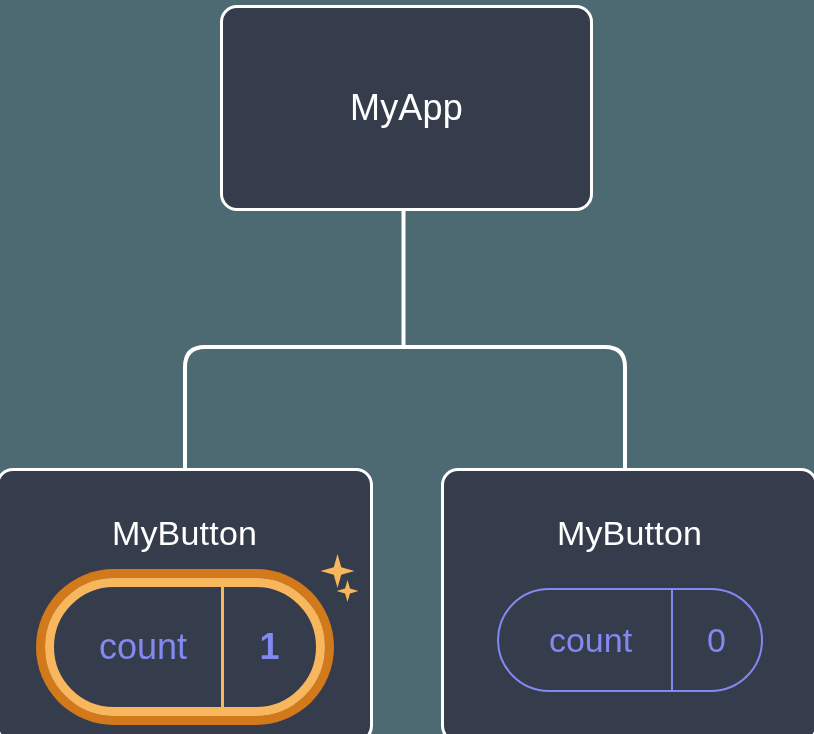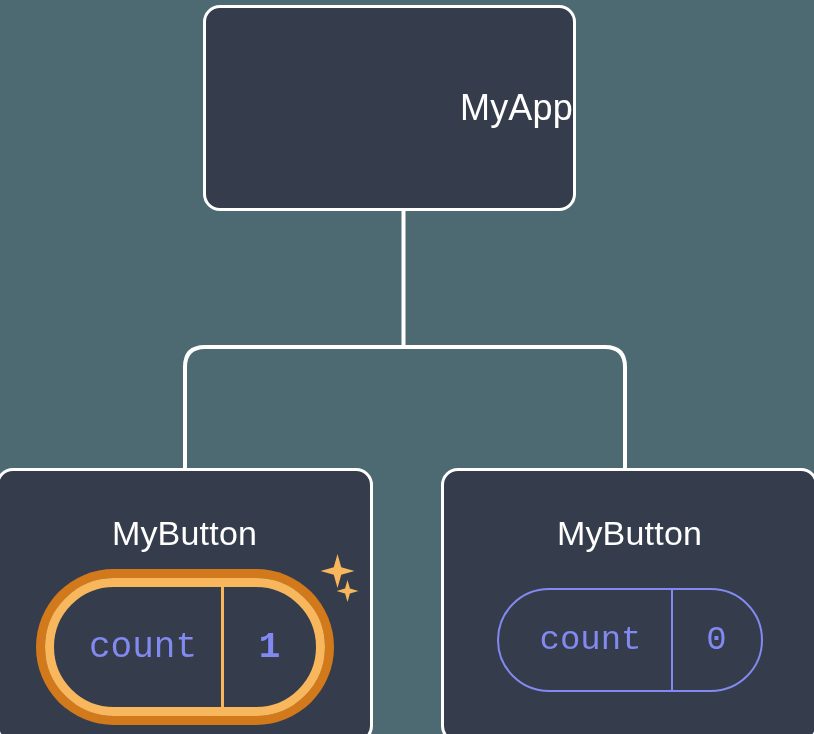--- a/index.html
+++ b/index.html
@@ -36,26 +36,25 @@
     position: absolute;
     box-sizing: border-box;
     background: #353d4c;
     border: 3px solid #ffffff;
     border-radius: 17px;
     display: flex;
     flex-direction: column;
     align-items: center;
   }
   .node-card.root {
-    left: 203px;
+    left: 220px;
     top: 5px;
     width: 373px;
     height: 206px;
     justify-content: center;
-    align-items: flex-end;
   }
   .node-card.child-left {
     left: -4px;
     top: 468px;
     width: 377px;
     height: 275px;
     border-radius: 17px;
     justify-content: flex-start;
   }
   .node-card.child-right {
@@ -80,21 +79,20 @@
     font-size: 34px;
     margin-top: 45px;
   }
 
   
   .pill-wrap {
     position: relative;
     display: flex;
     align-items: center;
     justify-content: center;
-    font-family: Liberation Mono, monospace;
   }
   .node-card.child-left .pill-wrap { margin-top: 28px; }
   .node-card.child-right .pill-wrap { margin-top: 38px; }
 
   .pill {
     box-sizing: border-box;
     display: flex;
     align-items: stretch;
     border-radius: 999px;
     overflow: hidden;

